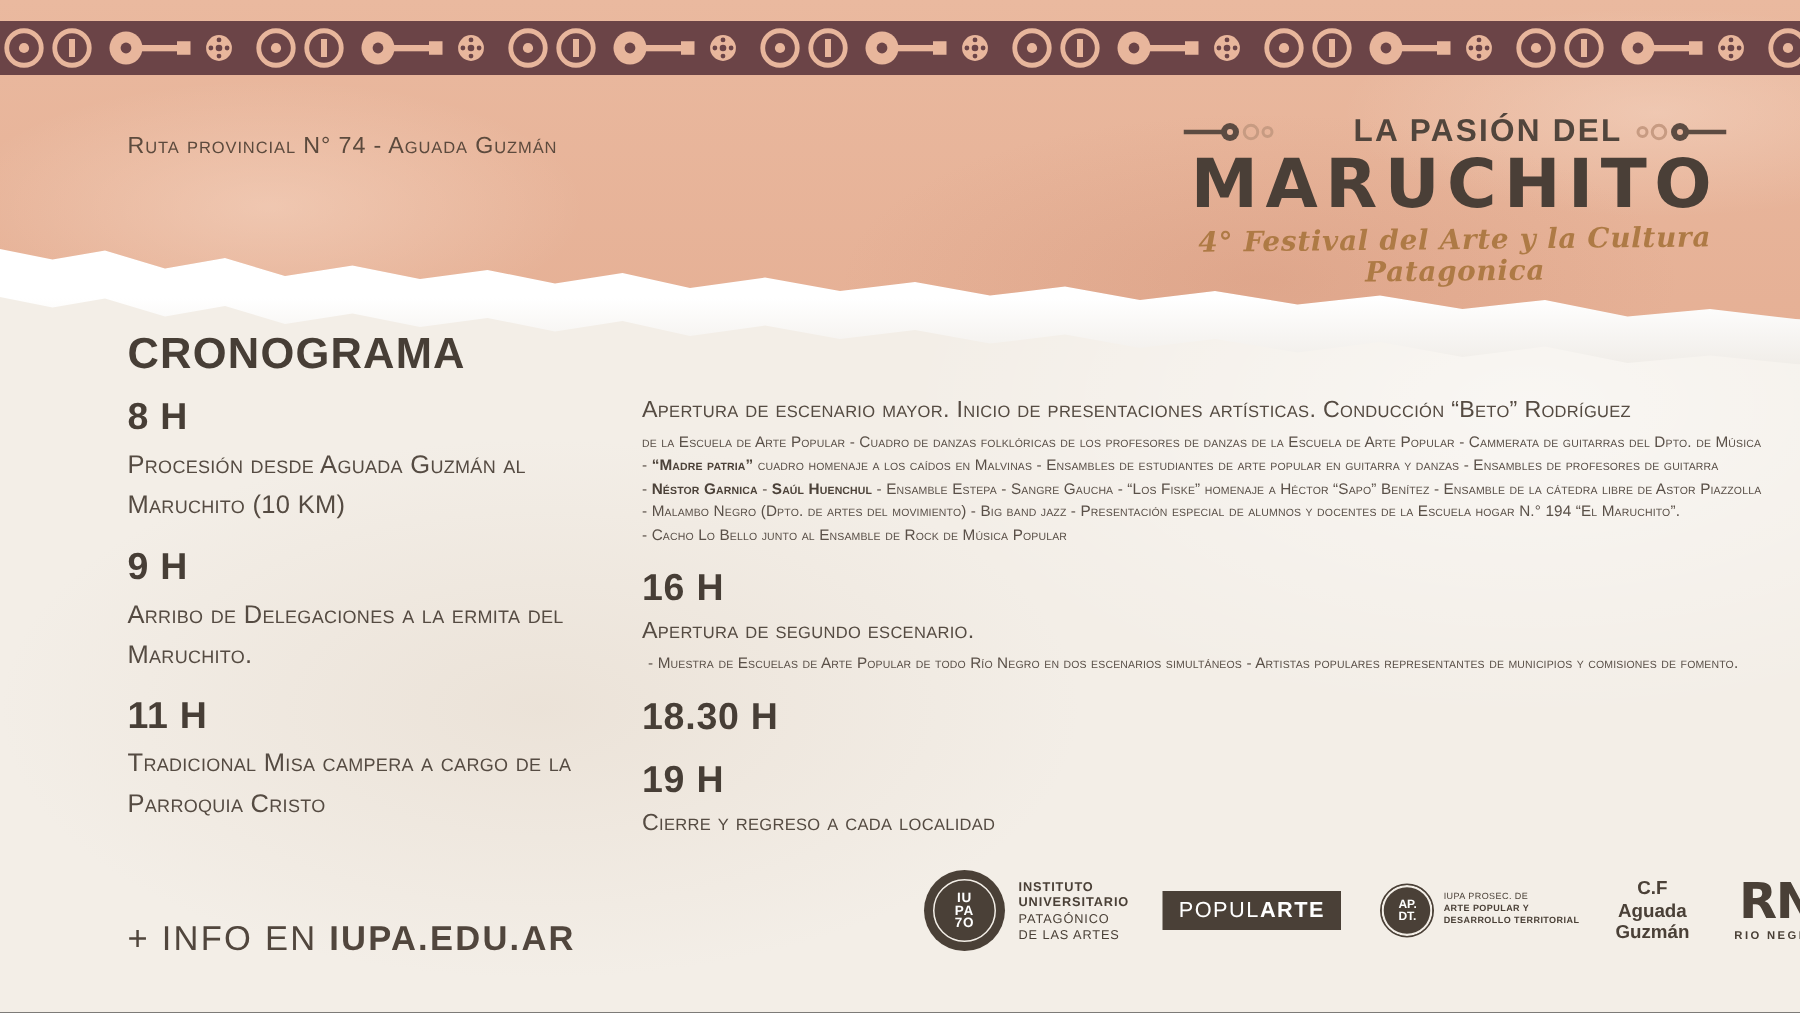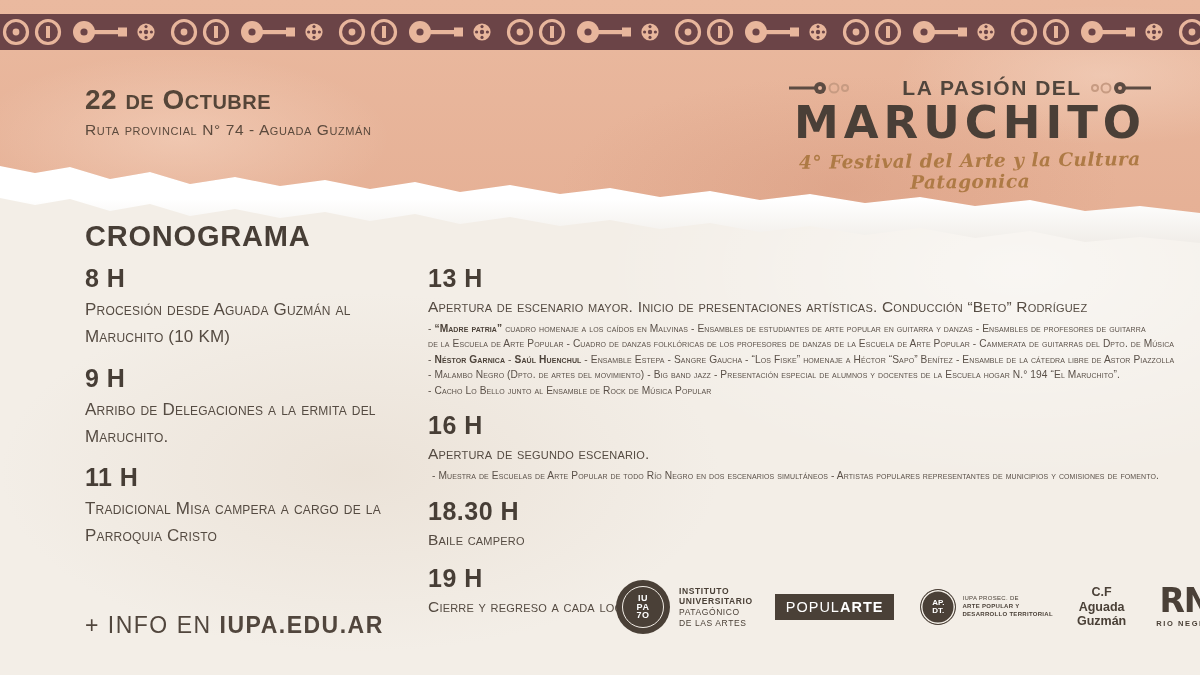--- a/index.html
+++ b/index.html
@@ -99,21 +99,20 @@
             <circle cx="146" cy="23.4" r="1.6" fill="#6b4447"></circle>
             <circle cx="140.6" cy="18" r="1.6" fill="#6b4447"></circle>
             <circle cx="151.4" cy="18" r="1.6" fill="#6b4447"></circle>
           </pattern>
         </defs>
         <rect width="1200" height="36" fill="url(#motif)"></rect>
       </svg>
     </div>
 
     <div class="date-block">
-      <div class="date-line">22 de Octubre</div>
       <div class="loc-line">Ruta provincial N° 74 - Aguada Guzmán</div>
     </div>
 
     <div class="brand">
       <div class="brand-top">
         <svg width="62" height="16">
           <rect x="0" y="6.5" width="26" height="3" fill="#5c4b42"></rect>
           <circle cx="31" cy="8" r="6" fill="#5c4b42"></circle>
           <circle cx="31" cy="8" r="2" fill="#e9b79e"></circle>
           <circle cx="45" cy="8" r="4.5" fill="none" stroke="#c austere"></circle>
@@ -148,40 +147,38 @@
           <div class="desc">Arribo de Delegaciones a la ermita del Maruchito.</div>
         </div>
         <div class="event">
           <div class="time">11 H</div>
           <div class="desc">Tradicional Misa campera a cargo de la Parroquia Cristo</div>
         </div>
       </div>
 
       <div class="col-right">
         <div class="event">
-          <div class="time">13 H</div>
           <div class="desc">Apertura de escenario mayor. Inicio de presentaciones artísticas. Conducción “Beto” Rodríguez</div>
           <div class="details">
+            <div class="dline"><span>de la Escuela de Arte Popular - Cuadro de danzas folklóricas de los profesores de danzas de la Escuela de Arte Popular - Cammerata de guitarras del Dpto. de Música</span></div>
             <div class="dline"><span>- </span><span class="b">“Madre patria”</span><span> cuadro homenaje a los caídos en Malvinas - Ensambles de estudiantes de arte popular en guitarra y danzas -  Ensambles de profesores de guitarra</span></div>
-            <div class="dline"><span>de la Escuela de Arte Popular - Cuadro de danzas folklóricas de los profesores de danzas de la Escuela de Arte Popular - Cammerata de guitarras del Dpto. de Música</span></div>
             <div class="dline"><span>- </span><span class="b">Néstor Garnica</span><span> - </span><span class="b">Saúl Huenchul</span><span> - Ensamble Estepa - Sangre Gaucha - “Los Fiske” homenaje a Héctor “Sapo” Benítez - Ensamble de la cátedra libre de Astor Piazzolla</span></div>
             <div class="dline"><span>- Malambo Negro (Dpto. de artes del movimiento) - Big band jazz - Presentación especial de alumnos y docentes de la Escuela hogar N.° 194 “El Maruchito”.</span></div>
             <div class="dline"><span>- Cacho Lo Bello junto al Ensamble de Rock de Música Popular</span></div>
           </div>
         </div>
         <div class="event ev-16">
           <div class="time">16 H</div>
           <div class="desc">Apertura de segundo escenario.</div>
           <div class="details">
             <div class="dline"><span>- Muestra de Escuelas de Arte Popular de todo Río Negro en dos escenarios simultáneos - Artistas populares representantes de municipios y comisiones de fomento.</span></div>
           </div>
         </div>
         <div class="event">
           <div class="time">18.30 H</div>
-          <div class="desc">Baile campero</div>
         </div>
         <div class="event">
           <div class="time">19 H</div>
           <div class="desc">Cierre y regreso a cada localidad</div>
         </div>
       </div>
     </div>
 
     <div class="info-line"><span>+ INFO EN </span><span class="site">IUPA.EDU.AR</span></div>
 

